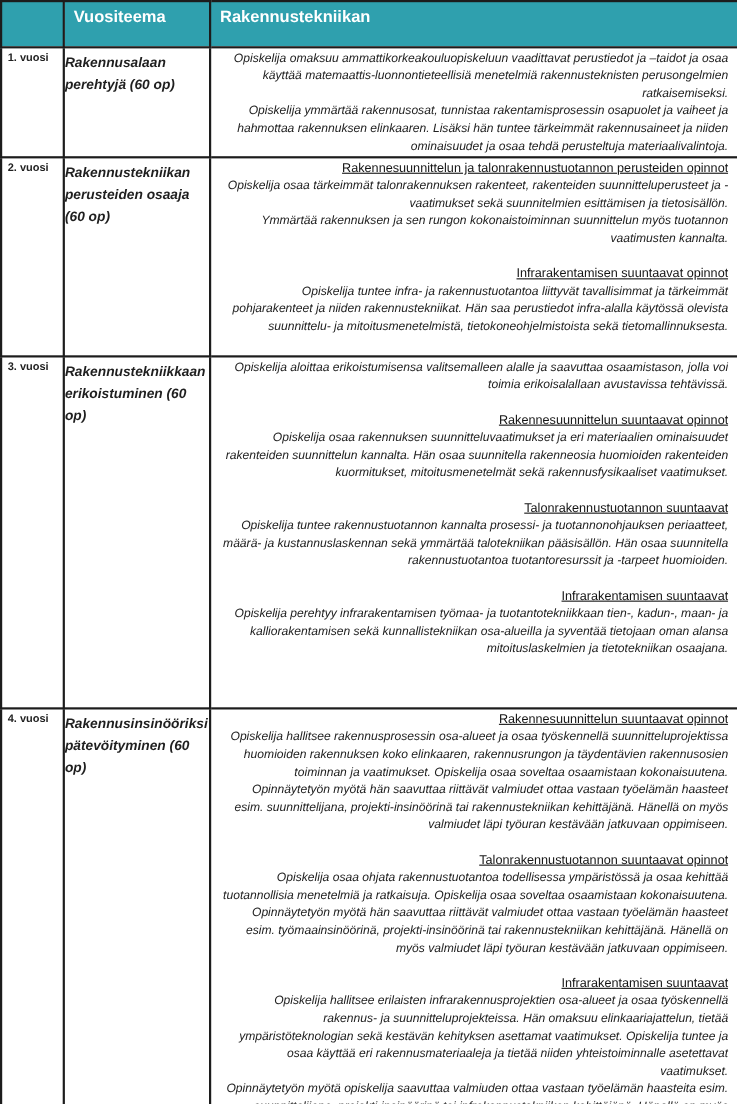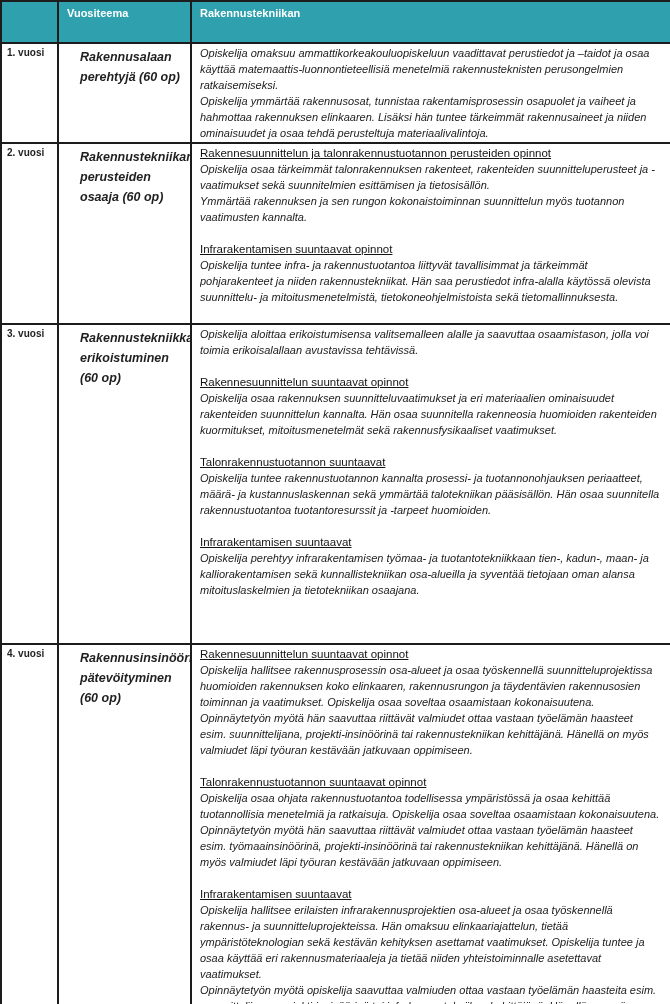--- a/index.html
+++ b/index.html
@@ -21,44 +21,44 @@
   table.curriculum th,
   table.curriculum td {
     border: 2px solid #1c1c1c;
     vertical-align: top;
     box-sizing: border-box;
     overflow: hidden;
   }
   thead th {
     background: #2FA0AE;
     color: #ffffff;
-    font-size: 11px;
+    font-size: 15px;
     font-weight: bold;
     text-align: left;
     padding: 5px 8px 0 8px;
     height: 42px;
   }
   tr.r0 { height: 100px; }
   tr.r1 { height: 148px; }
   tr.r2 { height: 320px; }
   tr.r3 { height: 388px; }
   td.year {
     font-weight: bold;
     font-size: 10px;
     padding: 3px 4px 0 5px;
     white-space: nowrap;
   }
   td.theme {
     font-weight: bold;
     font-style: italic;
     font-size: 12.5px;
     line-height: 20px;
-    padding: 3px 6px 0 21px;
+    padding: 3px 6px 0 0;
   }
-  td.goals { padding: 1px 8px 0 8px; }
+  td.goals { padding: 1px 8px 0 8px; text-align: right; }
   .clip { overflow: hidden; }
   .h-r0 { height: 96px; }
   .h-r1 { height: 178px; }
   .h-r2 { height: 270px; }
   .h-r3 { height: 399px; }
   .para {
     font-style: italic;
     font-size: 11px;
     line-height: 16px;
     color: #212121;

